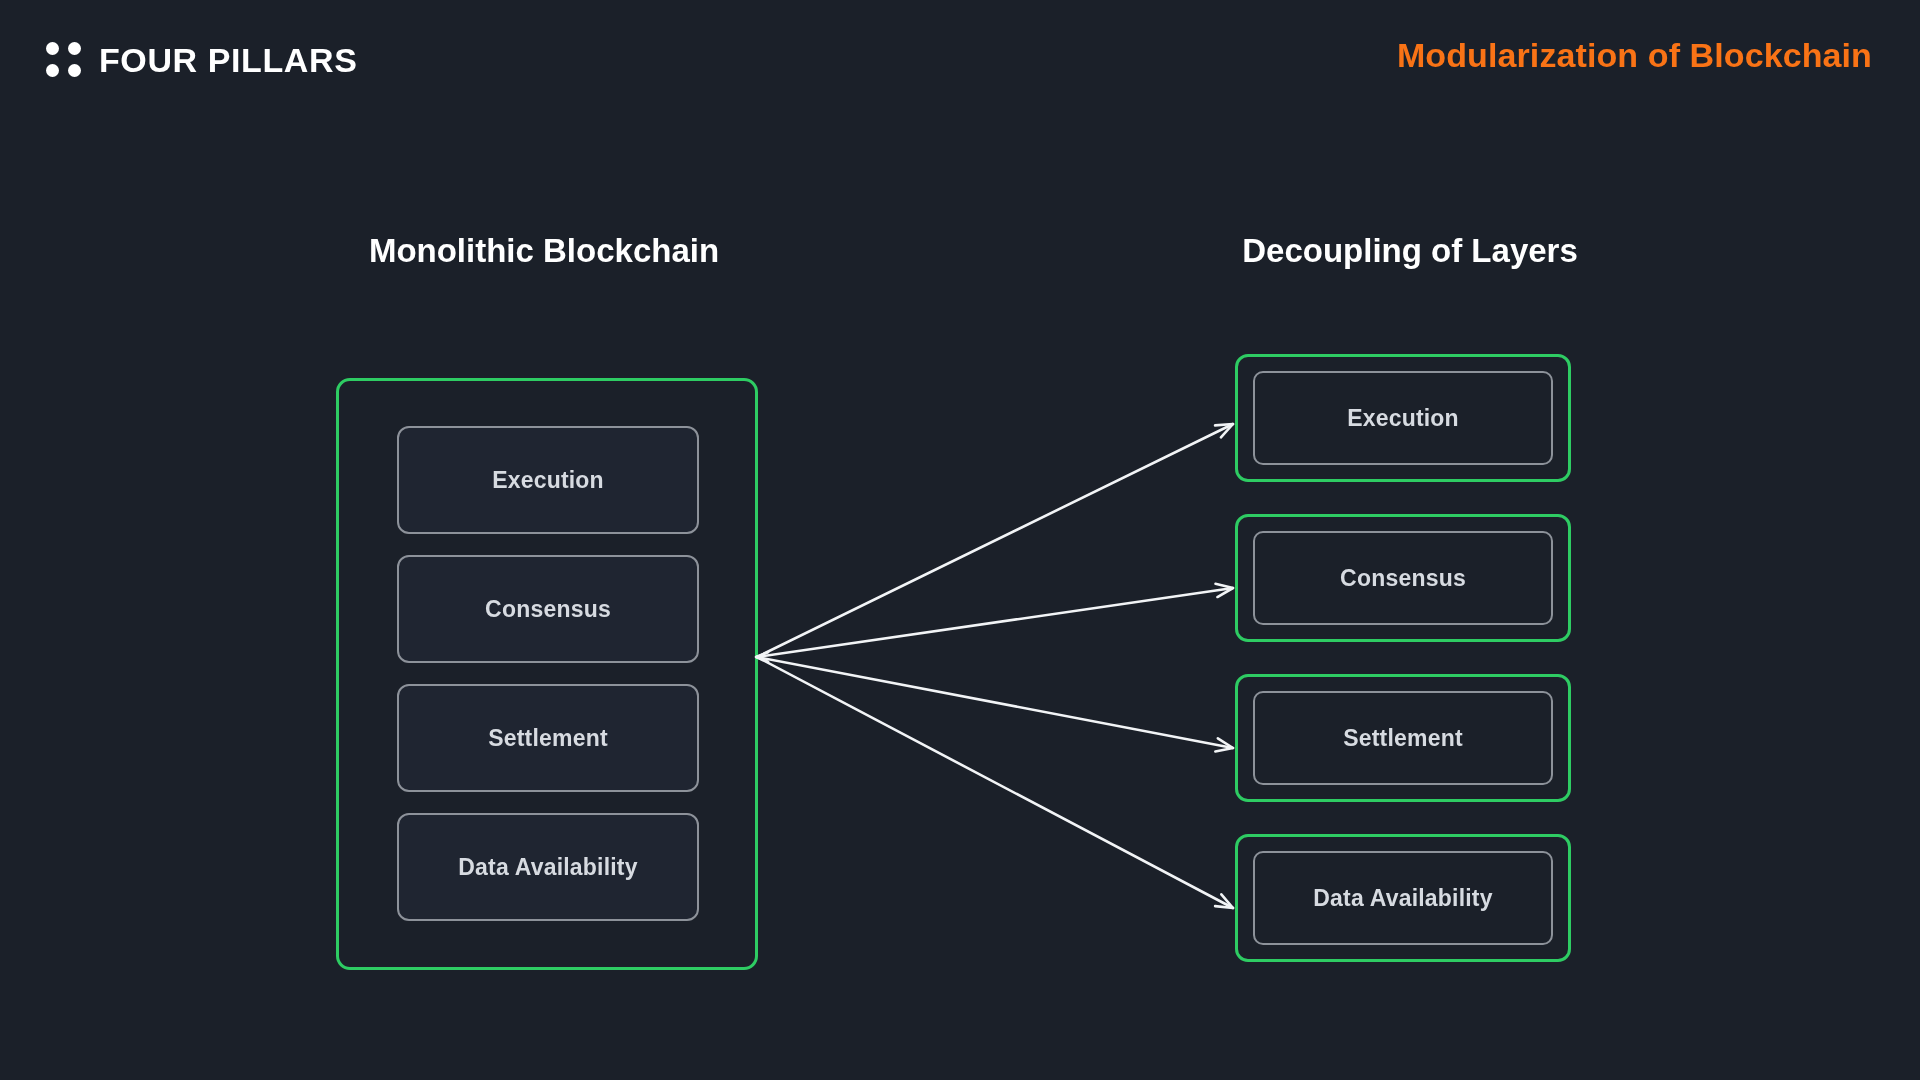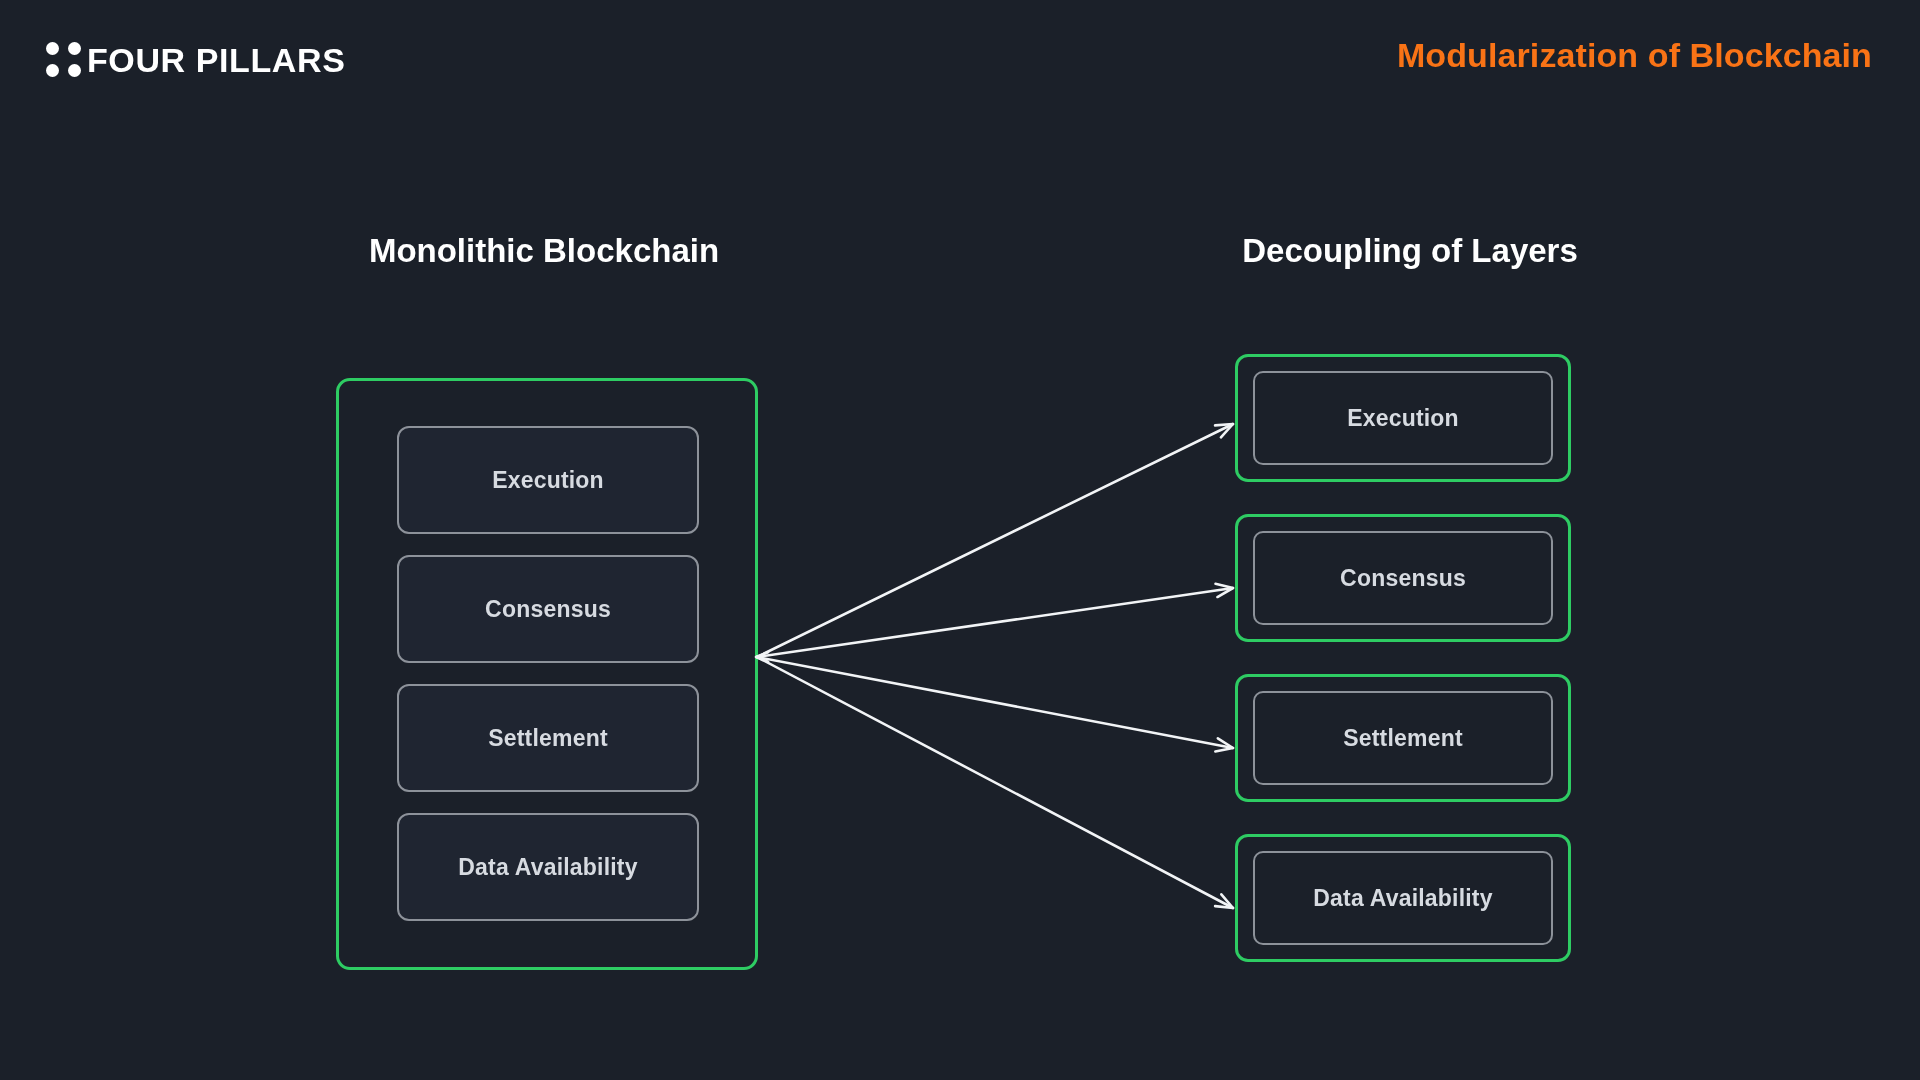--- a/index.html
+++ b/index.html
@@ -19,21 +19,21 @@
     background: #1b2029;
   }
 
   
   .brand {
     position: absolute;
     left: 46px;
     top: 42px;
     display: flex;
     align-items: center;
-    gap: 6px;
+    gap: 18px;
   }
   .brand-mark {
     display: grid;
     grid-template-columns: repeat(2, 13px);
     grid-template-rows: repeat(2, 13px);
     gap: 9px;
   }
   .brand-mark i {
     display: block;
     width: 13px;

